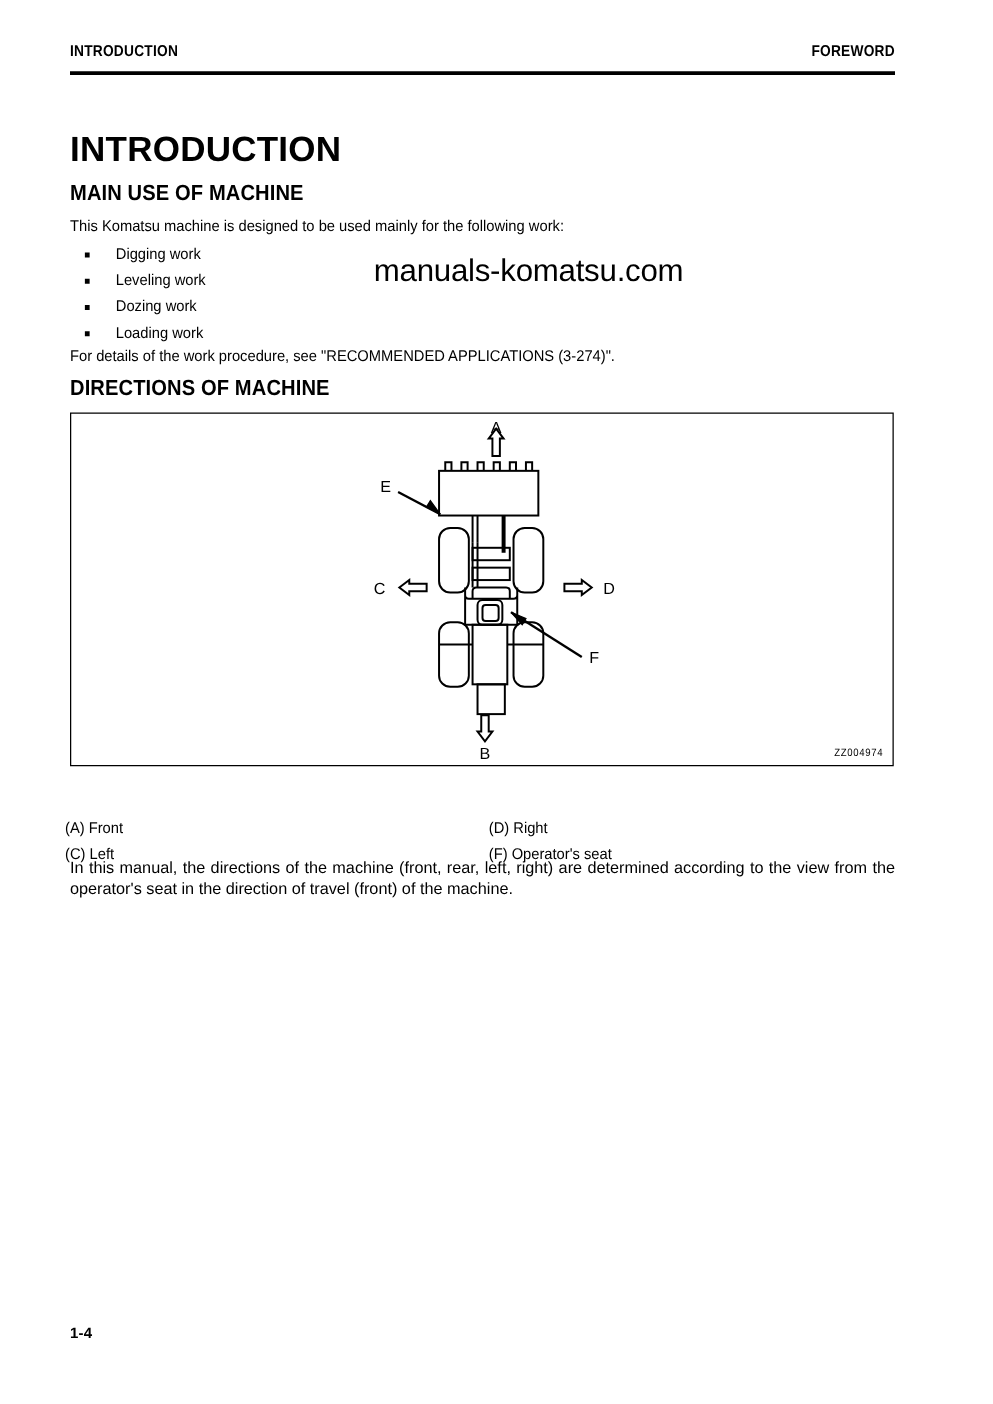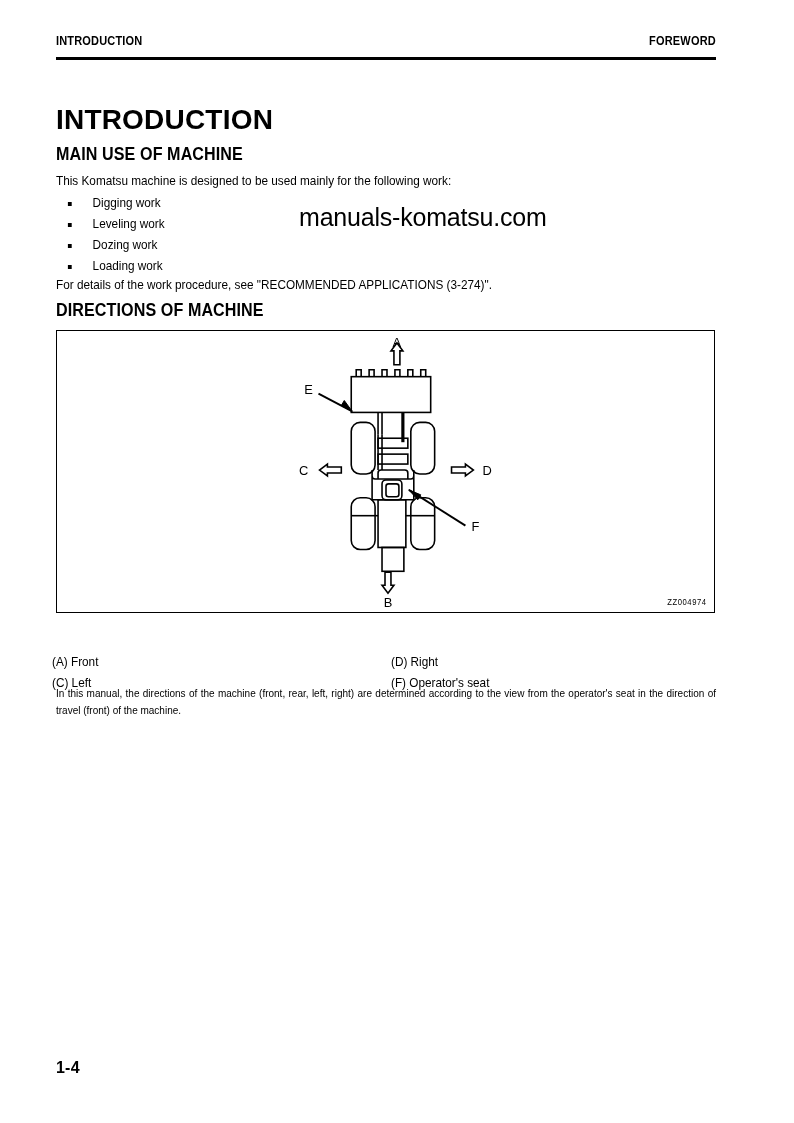--- a/index.html
+++ b/index.html
@@ -188,31 +188,31 @@
   }
   .legend-col-left { left: 0; }
   .legend-col-right { left: 339px; }
 
   
   .closing {
     position: absolute;
     left: 56px;
     top: 686px;
     width: 660px;
-    font-size: 10px;
+    font-size: 13px;
     line-height: 16.5px;
     text-align: justify;
   }
 
   
   .page-number {
     position: absolute;
     left: 56px;
     top: 1059px;
-    font-size: 16px;
+    font-size: 12px;
     font-weight: bold;
     letter-spacing: 0.2px;
   }
 </style>
 </head>
 <body>
 
 <div class="page">
 
   <div class="runhead">

